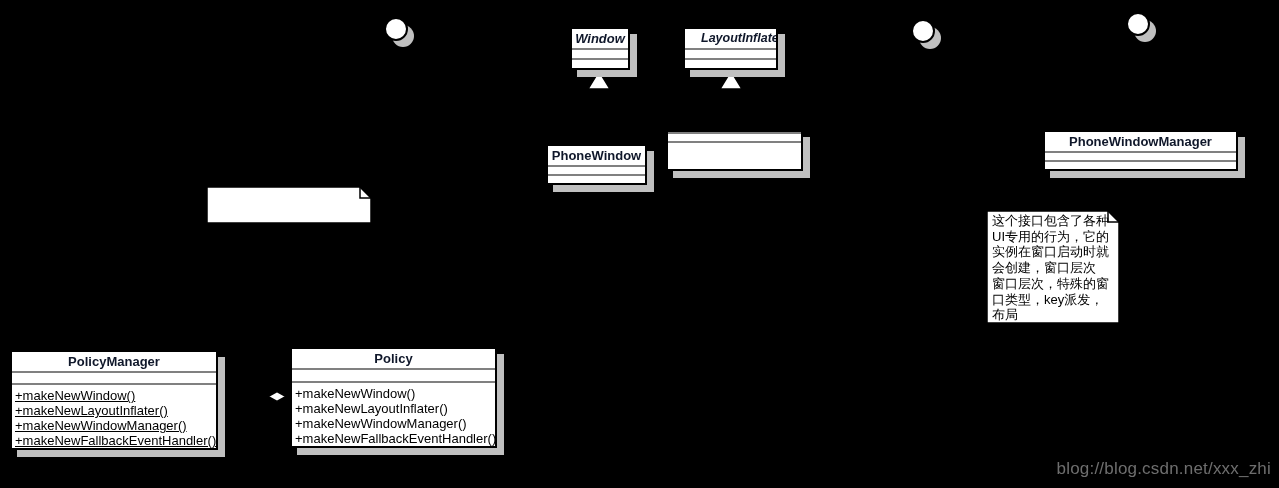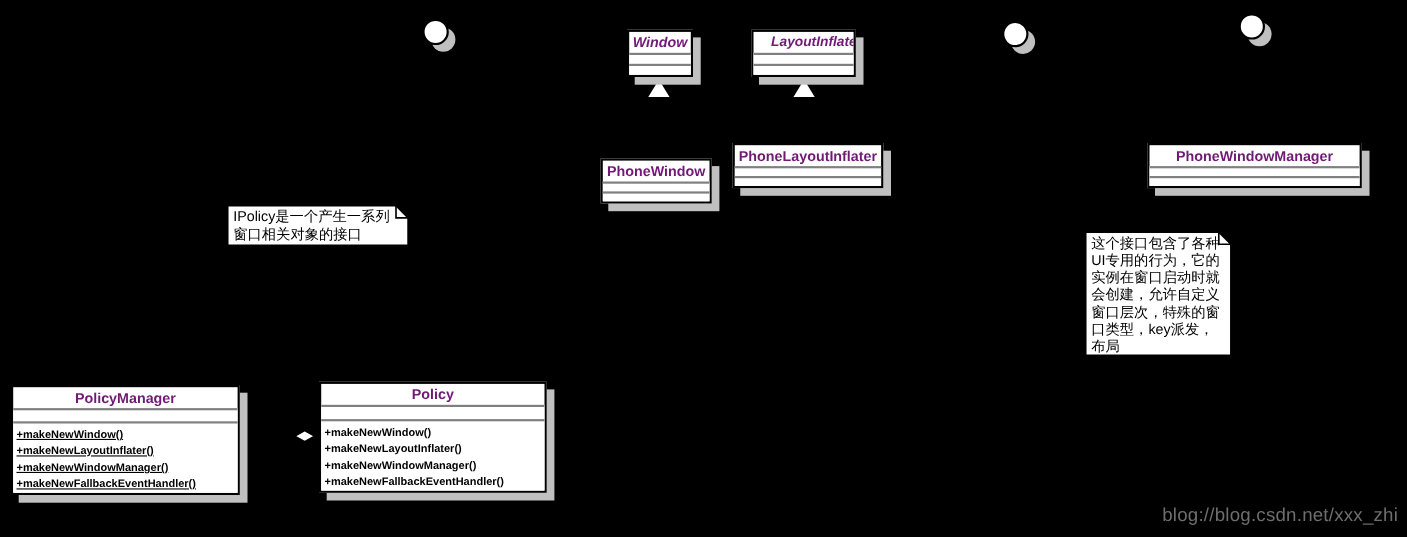--- a/index.html
+++ b/index.html
@@ -7,36 +7,36 @@
   #canvas {
     position:relative; width:1279px; height:488px;
     background:#000; overflow:hidden;
     font-family:"Liberation Sans", sans-serif;
   }
   .uml-class {
     position:absolute; background:#fff; border:2px solid #000;
     box-shadow:7px 7px 0 #c0c0c0;
   }
   .cls-title {
-    font-weight:bold; font-size:13px; color:#701a75; text-align:center;
+    font-weight:bold; font-size:13px; color:#0f172a; text-align:center;
     height:19px; line-height:19px; white-space:nowrap; overflow:hidden;
   }
   .cls-title.italic { font-style:italic; }
   .cls-title.small { font-size:12.5px;padding-left:16px; }
   .cls-comp { border-top:2px solid #808080; background:#fff; }
   .comp10 { height:10px; }
   .comp9  { height:9px; }
   .comp12 { height:12px; }
   .comp13 { height:13px; }
   .cls-methods {
     border-top:2px solid #808080; background:#fff;
     padding:3px 0 0 3px; overflow:hidden;
   }
   .method {
-    font-size:10px; line-height:15px; color:#000; white-space:nowrap;font-weight:bold;
+    font-size:13px; line-height:15px; color:#000; white-space:nowrap;
   }
   .method.static { text-decoration:underline; }
   .overlay {
     position:absolute; left:0; top:0; width:1279px; height:488px;
     pointer-events:none;
   }
   .note-text {
     position:absolute; color:#000; font-size:13px; line-height:15.7px;
     white-space:nowrap;
   }
@@ -102,21 +102,20 @@
     <div class="cls-comp comp10"></div>
   </div>
 
   <div class="uml-class" style="left:546px; top:144px; width:101px; height:41px;">
     <div class="cls-title">PhoneWindow</div>
     <div class="cls-comp comp9"></div>
     <div class="cls-comp comp9"></div>
   </div>
 
   <div class="uml-class" style="left:666px; top:130px; width:137px; height:41px;">
-    <div class="cls-title">PhoneLayoutInflater</div>
     <div class="cls-comp comp9"></div>
     <div class="cls-comp comp9"></div>
   </div>
 
 
   <div class="uml-class" style="left:1043px; top:130px; width:195px; height:41px;">
     <div class="cls-title">PhoneWindowManager</div>
     <div class="cls-comp comp9"></div>
     <div class="cls-comp comp9"></div>
   </div>
@@ -136,30 +135,26 @@
     <div class="cls-title">Policy</div>
     <div class="cls-comp comp13"></div>
     <div class="cls-methods">
       <div class="method">+makeNewWindow()</div>
       <div class="method">+makeNewLayoutInflater()</div>
       <div class="method">+makeNewWindowManager()</div>
       <div class="method">+makeNewFallbackEventHandler()</div>
     </div>
   </div>
 
-  <div class="note-text" style="left:212px; top:189px;">
-    <div>IPolicy是一个产生一系列</div>
-    <div>窗口相关对象的接口</div>
-  </div>
 
   <div class="note-text" style="left:992px; top:213px;">
     <div>这个接口包含了各种</div>
     <div>UI专用的行为，它的</div>
     <div>实例在窗口启动时就</div>
-    <div>会创建，允许自定义</div>
+    <div>会创建，窗口层次</div>
     <div>窗口层次，特殊的窗</div>
     <div>口类型，key派发，</div>
     <div>布局</div>
   </div>
 
   <div class="watermark">blog://blog.csdn.net/xxx_zhi</div>
 
 </div>
 
 </body></html>

